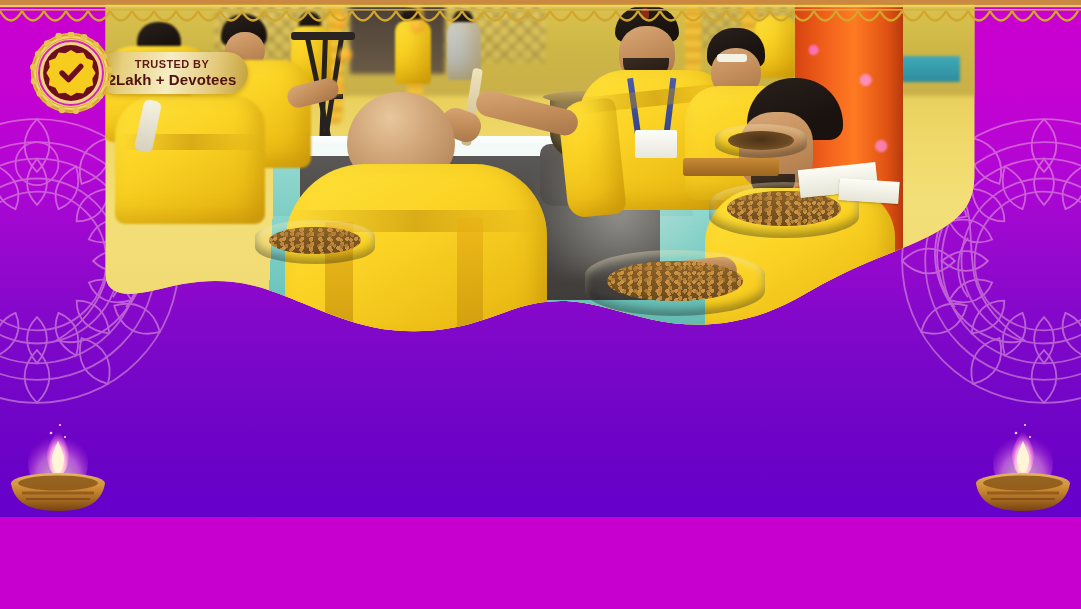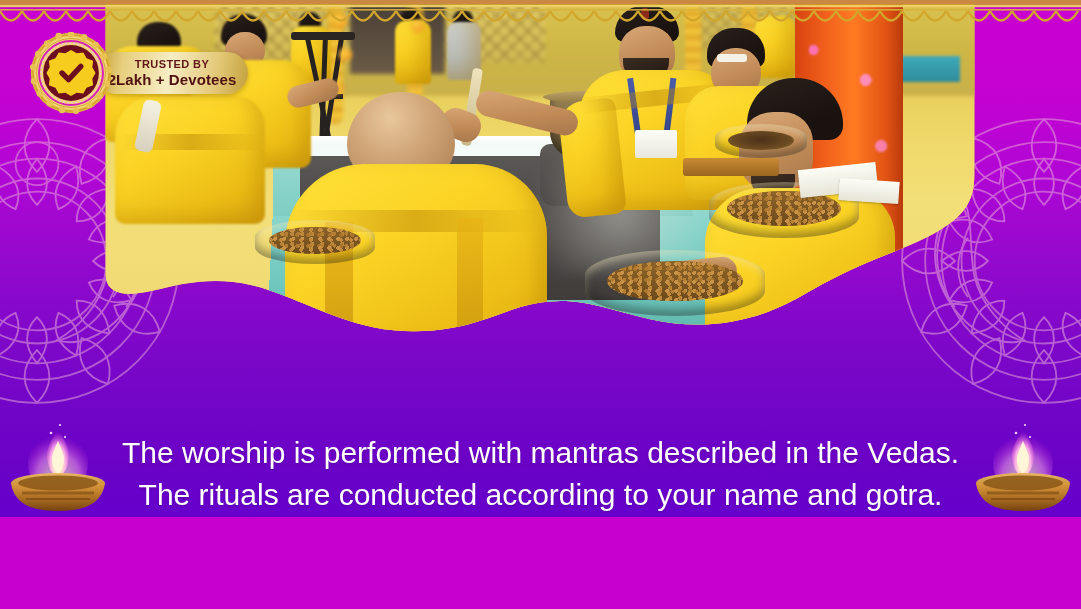--- a/index.html
+++ b/index.html
@@ -688,24 +688,20 @@
       <path d="M50,22
                L57,26 L65,25 L69,32 L77,35 L76,43 L80,50 L76,57 L77,65 L69,68
                L65,75 L57,74 L50,78 L43,74 L35,75 L31,68 L23,65 L24,57 L20,50
                L24,43 L23,35 L31,32 L35,25 L43,26 Z" fill="#f6cd1e"></path>
 
       <path d="M39,50 L47,58 L62,42" fill="none" stroke="#6d0e1e" stroke-width="6.5" stroke-linecap="round" stroke-linejoin="round"></path>
     </g>
   </svg>
 
 
-  <div class="body-copy">
-    <span class="ln">The worship is performed with mantras described in the Vedas.</span>
-    <span class="ln">The rituals are conducted according to your name and gotra.</span>
-  </div>
 
   <svg class="diya left" viewBox="0 0 112 92">
     <defs>
       <radialGradient id="flameGL" cx="50%" cy="72%" r="62%">
         <stop offset="0%" stop-color="#ffffff"></stop>
         <stop offset="30%" stop-color="#fff0c8"></stop>
         <stop offset="58%" stop-color="#ffb0e8" stop-opacity="0.9"></stop>
         <stop offset="100%" stop-color="#e04ad8" stop-opacity="0"></stop>
       </radialGradient>
       <linearGradient id="bowlGL" x1="0" y1="0" x2="0" y2="1">

